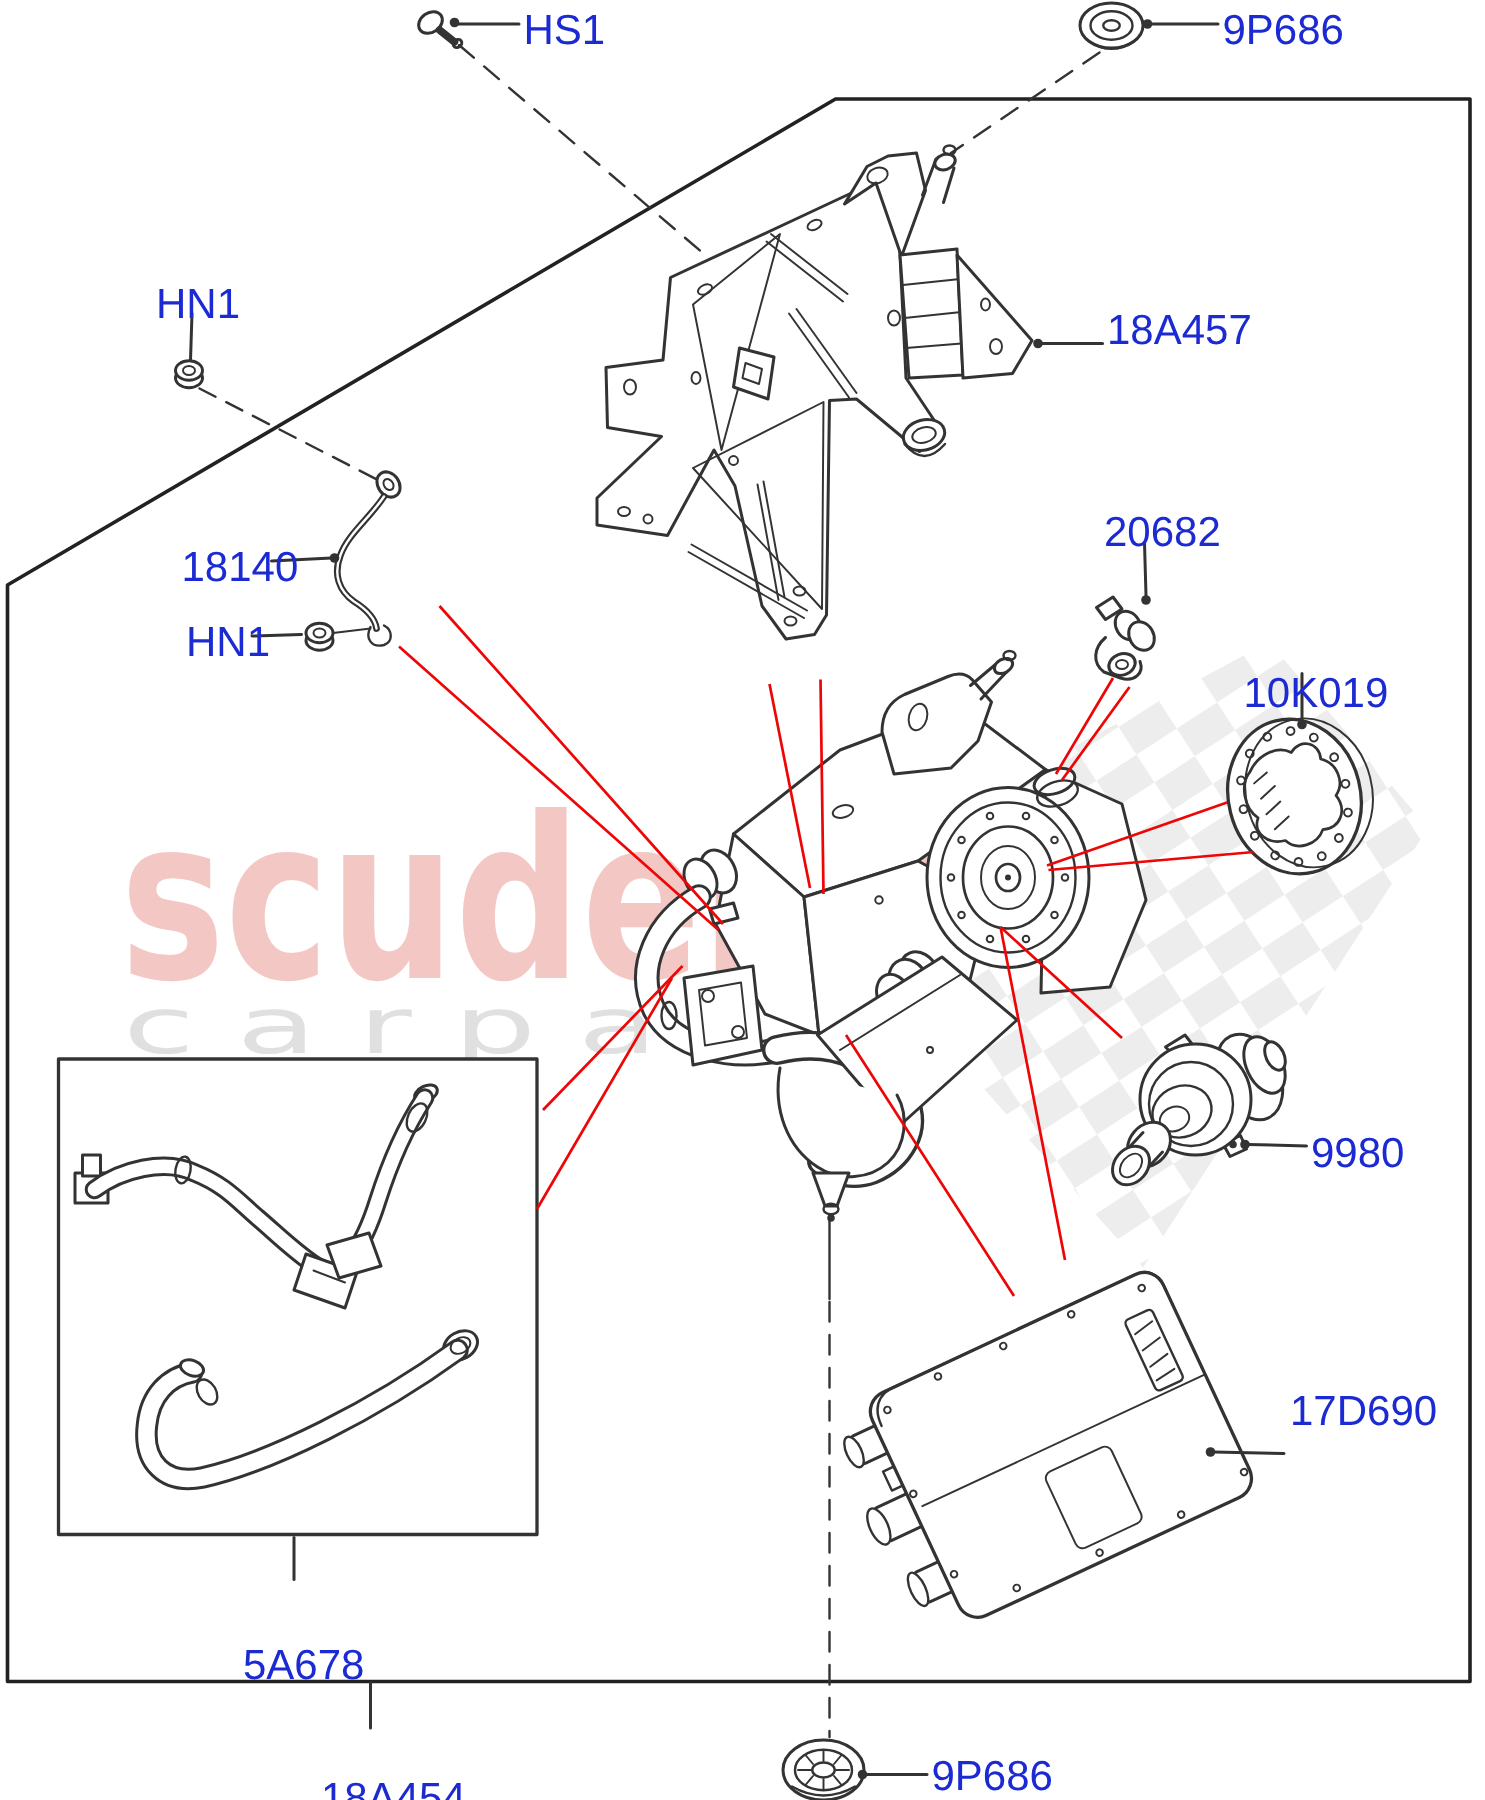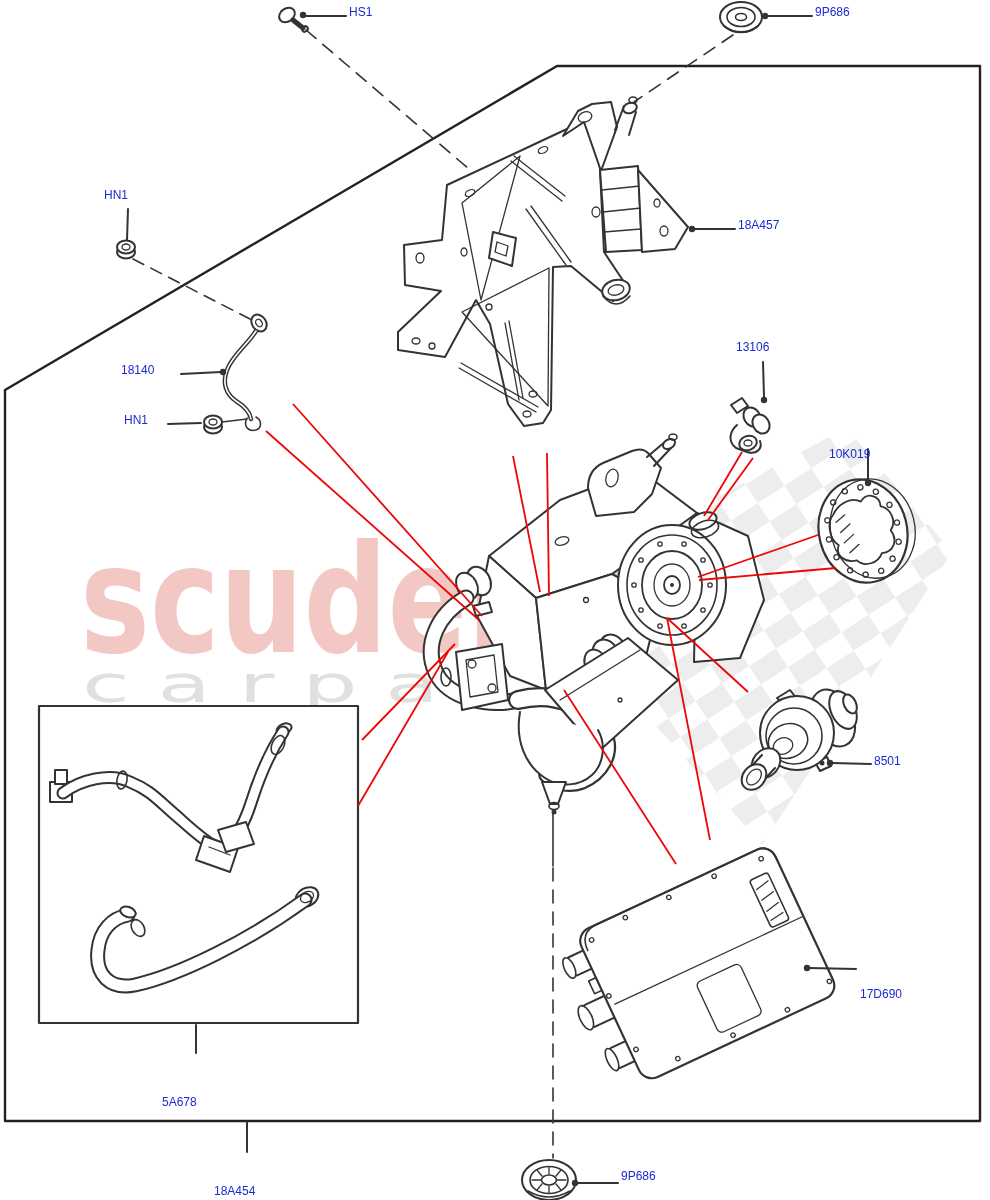--- a/index.html
+++ b/index.html
@@ -12,21 +12,21 @@
   #canvas svg{position:absolute;left:0;top:0;}
   .art{stroke:var(--c-line);fill:none;stroke-width:2;stroke-linecap:round;stroke-linejoin:round;}
   .art .thin{stroke-width:1.3;}
   .art .med{stroke-width:1.6;}
   .frame{stroke:var(--c-frame);stroke-width:2.4;fill:none;}
   .red line{stroke:var(--c-callout);stroke-width:1.8;}
   .dot{fill:var(--c-line);stroke:none;}
   .wm-brand{fill:var(--c-watermark_pink);font-family:"DejaVu Sans",sans-serif;font-weight:bold;}
   .wm-sub{fill:var(--c-watermark_gray);font-family:"DejaVu Sans",sans-serif;}
   .chk-cell{fill:var(--c-checker);}
-  .plabel{position:absolute;font-size:12px;color:var(--c-label);white-space:nowrap;cursor:pointer;
+  .plabel{position:absolute;font-size:28px;color:var(--c-label);white-space:nowrap;cursor:pointer;
           line-height:1;}
 </style>
 </head>
 <body>
 
 <div id="canvas">
 
 <svg width="990" height="1200" viewBox="0 0 990 1200">
   <defs>
     <pattern id="chk" width="64" height="44" patternUnits="userSpaceOnUse" patternTransform="rotate(-33 790 630)">
@@ -357,22 +357,22 @@
     <line x1="576" y1="1183" x2="618" y2="1183"></line>
         <circle cx="575" cy="1183" r="3.2" class="dot"></circle>
   </g>
 </svg>
 
 <span class="plabel" style="left:349px;top:6px">HS1</span>
 <span class="plabel" style="left:815px;top:6px">9P686</span>
 <span class="plabel" style="left:104px;top:189px">HN1</span>
 <span class="plabel" style="left:121px;top:364px">18140</span>
 <span class="plabel" style="left:124px;top:414px">HN1</span>
-<span class="plabel" style="left:738px;top:219px">18A457</span>
-<span class="plabel" style="left:736px;top:341px">13106</span>
+<span class="plabel" style="left:738px;top:206px">18A457</span>
+<span class="plabel" style="left:736px;top:341px">20682</span>
 <span class="plabel" style="left:829px;top:448px">10K019</span>
-<span class="plabel" style="left:874px;top:755px">8501</span>
-<span class="plabel" style="left:860px;top:988px">17D690</span>
+<span class="plabel" style="left:874px;top:755px">9980</span>
+<span class="plabel" style="left:860px;top:927px">17D690</span>
 <span class="plabel" style="left:162px;top:1096px">5A678</span>
 <span class="plabel" style="left:214px;top:1185px">18A454</span>
 <span class="plabel" style="left:621px;top:1170px">9P686</span>
 
 </div>
 
 </body></html>

